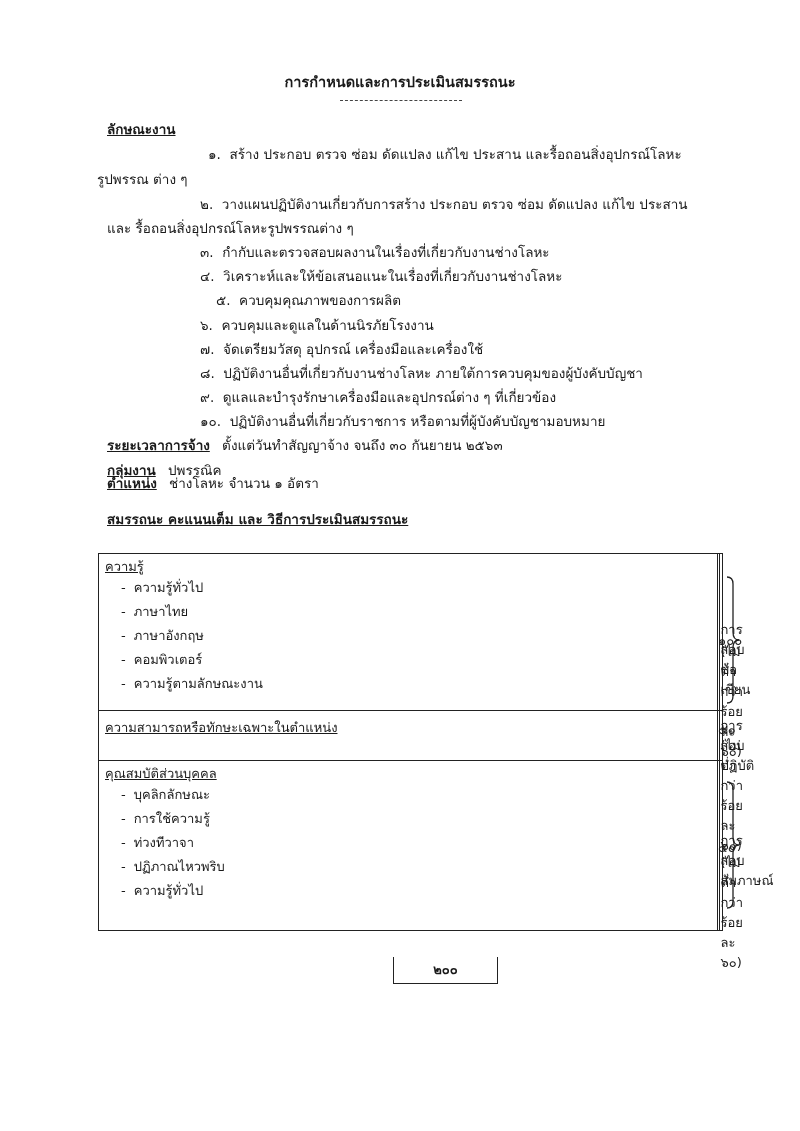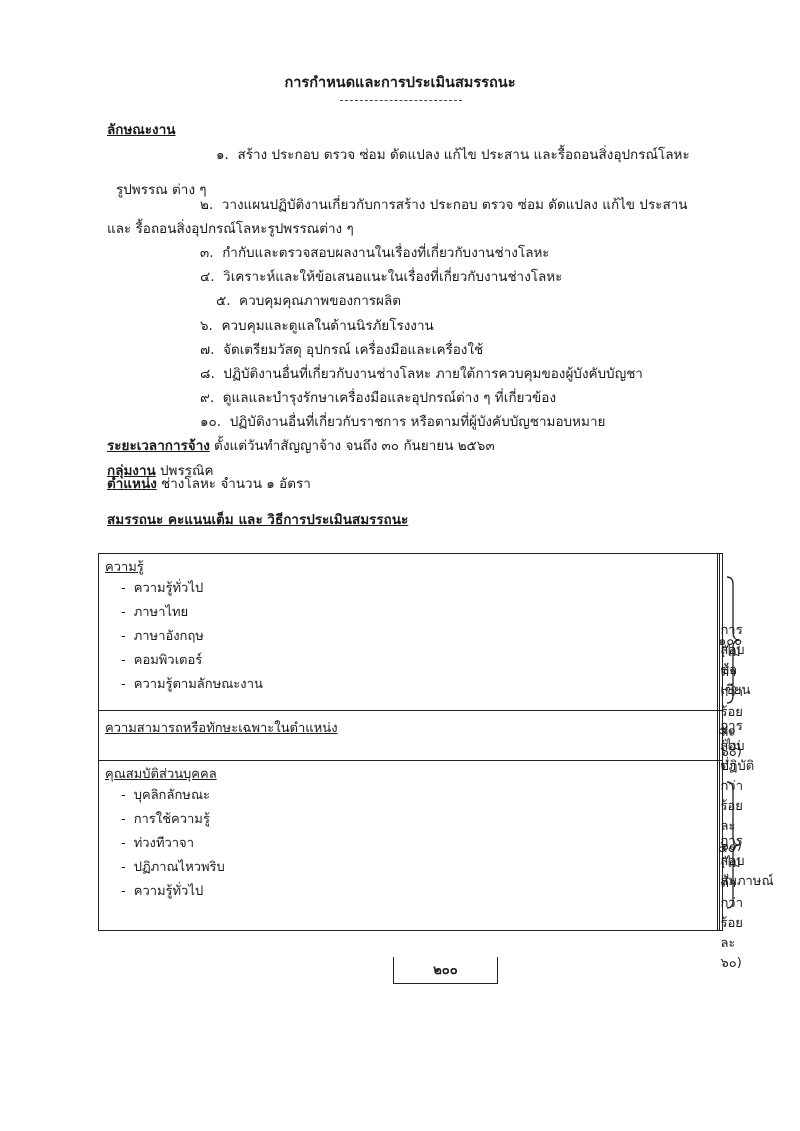--- a/index.html
+++ b/index.html
@@ -3,21 +3,21 @@
 <meta charset="utf-8">
 <style>
   html, body { margin: 0; padding: 0; background: #ffffff; }
   body { width: 800px; height: 1131px; position: relative; overflow: hidden;
          font-family: "DejaVu Sans", "Liberation Sans", sans-serif; color: #1a1a1a; }
   .abs { position: absolute; white-space: nowrap; }
   .title { left: 0; width: 800px; top: 70px; text-align: center; font-size: 14.5px; font-weight: bold; }
   .title-rule { left: 340px; top: 100px; width: 122px; border-top: 1px dashed #444; }
   .txt { font-size: 13.5px; line-height: 18px; }
   .u { text-decoration: underline; font-weight: bold; }
-  .sec-label { text-decoration: underline; font-weight: bold; margin-right: 0; }
+  .sec-label { text-decoration: underline; font-weight: bold; margin-right: 8px; }
 
   table.comp { position: absolute; left: 98px; top: 553px; border-collapse: collapse; width: 625px; font-size: 13px; }
   table.comp td, table.comp th { border: 1px solid #222; vertical-align: top; padding: 0; }
   table.comp th { height: 25px; font-weight: normal; text-align: center; vertical-align: middle; font-size: 13.5px; }
   .c1 { width: 294px; } .c2 { width: 103px; } .c3 { width: 226px; }
   .cell-col1 { padding: 4px 6px !important; }
   .group-head { text-decoration: underline; display: block; line-height: 18px; }
   .item { display: block; padding-left: 16px; line-height: 24px; }
   .item .dash { margin-right: 8px; }
   .score-cell { position: relative; }
@@ -28,25 +28,25 @@
                text-align: center; line-height: 26px; font-size: 13px; font-weight: bold; }
 </style>
 </head>
 <body>
 
 <div class="abs title">การกำหนดและการประเมินสมรรถนะ</div>
 <div class="abs title-rule"></div>
 
 <div class="abs txt u" style="left:107px; top:120px;">ลักษณะงาน</div>
 
-<div class="abs txt" style="left:216px; top:145px;text-align:center;">
+<div class="abs txt" style="left:208px; top:145px;text-align:center;">
   <span>๑.</span>&nbsp;
   <span>สร้าง ประกอบ ตรวจ ซ่อม ดัดแปลง แก้ไข ประสาน และรื้อถอนสิ่งอุปกรณ์โลหะ</span>
 </div>
-<div class="abs txt" style="left:116px; top:170px;margin-top:10px;">รูปพรรณ ต่าง ๆ</div>
+<div class="abs txt" style="left:97px; top:170px;">รูปพรรณ ต่าง ๆ</div>
 
 <div class="abs txt" style="left:200px; top:195px;">
   <span>๒.</span>&nbsp;
   <span>วางแผนปฏิบัติงานเกี่ยวกับการสร้าง ประกอบ ตรวจ ซ่อม ดัดแปลง แก้ไข ประสาน</span>
 </div>
 <div class="abs txt" style="left:107px; top:219px;">และ รื้อถอนสิ่งอุปกรณ์โลหะรูปพรรณต่าง ๆ</div>
 
 <div class="abs txt" style="left:200px; top:243px;">
   <span>๓.</span>&nbsp;
   <span>กำกับและตรวจสอบผลงานในเรื่องที่เกี่ยวกับงานช่างโลหะ</span>

